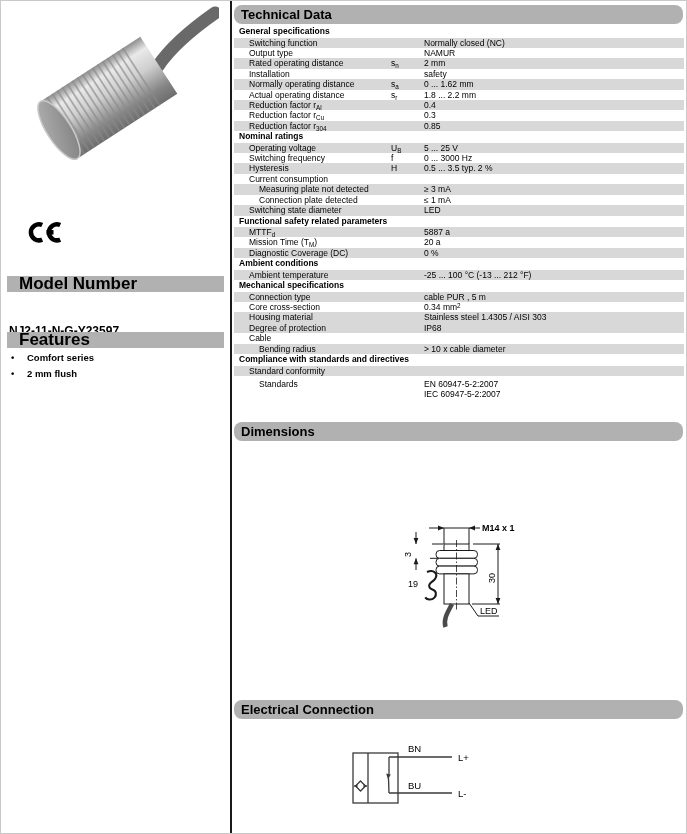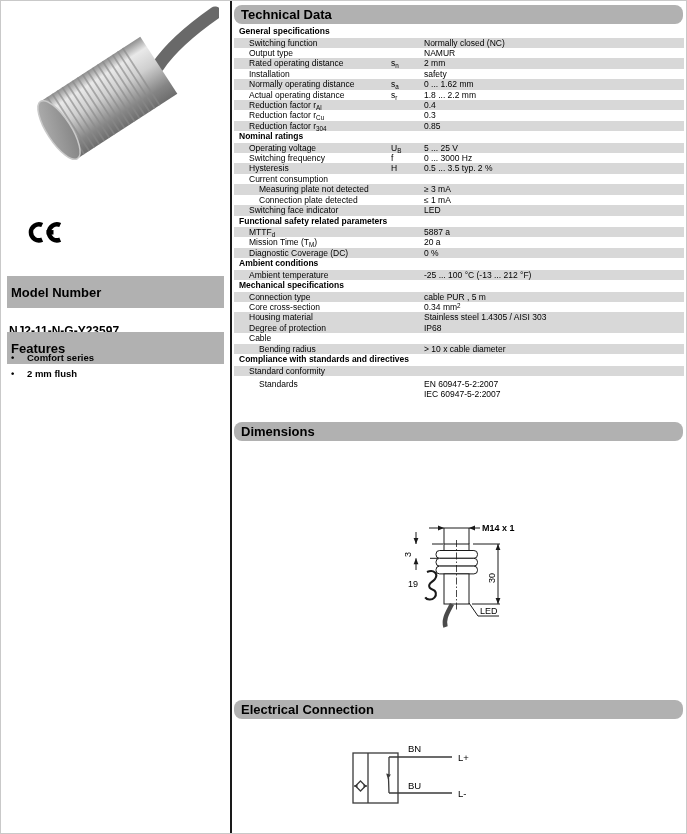--- a/index.html
+++ b/index.html
@@ -4,21 +4,21 @@
 <style>
   html,body{margin:0;padding:0;background:#fff;}
   .page{position:relative;width:687px;height:834px;background:#fff;
         border:1px solid #c9c9c9;box-sizing:border-box;overflow:hidden;
         font-family:"Liberation Sans","DejaVu Sans",sans-serif;color:#000;}
   .abs{position:absolute;}
   
   .bar{background:var(--bar,#b1b1b1);font-weight:bold;color:#000;
        display:flex;align-items:center;box-sizing:border-box;}
   .bar-right{left:233px;width:449px;height:19px;font-size:13px;padding-left:7px;border-radius:8px;}
-  .bar-left{left:6px;width:217px;height:32px;font-size:13px;padding-left:4px;}
+  .bar-left{left:6px;width:217px;height:16px;font-size:17px;padding-left:12px;}
   
   .divider{left:229px;top:0;width:2px;height:834px;background:#1a1a1a;}
   
   .spec-table{left:233px;top:25px;width:450px;font-size:8.5px;line-height:10.4px;}
   .sec-title{font-weight:bold;line-height:11.5px;padding-left:5px;}
   .spec-row{display:grid;grid-template-columns:157px 33px auto;min-height:10.4px;}
   .spec-row.shaded{background:var(--stripe,#d8d8d8);}
   .spec-row.gap{margin-top:3px;}
   .lab{padding-left:15px;}
   .lab.ind1{padding-left:25px;}
@@ -181,21 +181,21 @@
         <span class="lab ind1">Measuring plate not detected</span>
         <span class="sym"></span>
         <span class="val">≥ 3 mA</span>
       </div>
       <div class="spec-row">
         <span class="lab ind1">Connection plate detected</span>
         <span class="sym"></span>
         <span class="val">≤ 1 mA</span>
       </div>
       <div class="spec-row shaded">
-        <span class="lab">Switching face indicator</span>
+        <span class="lab">Switching state diameter</span>
         <span class="sym"></span>
         <span class="val">LED</span>
       </div>
       <div class="sec-title">Functional safety related parameters</div>
       <div class="spec-row shaded">
         <span class="lab">MTTF<sub>d</sub></span>
         <span class="sym"></span>
         <span class="val">5887 a</span>
       </div>
       <div class="spec-row">

